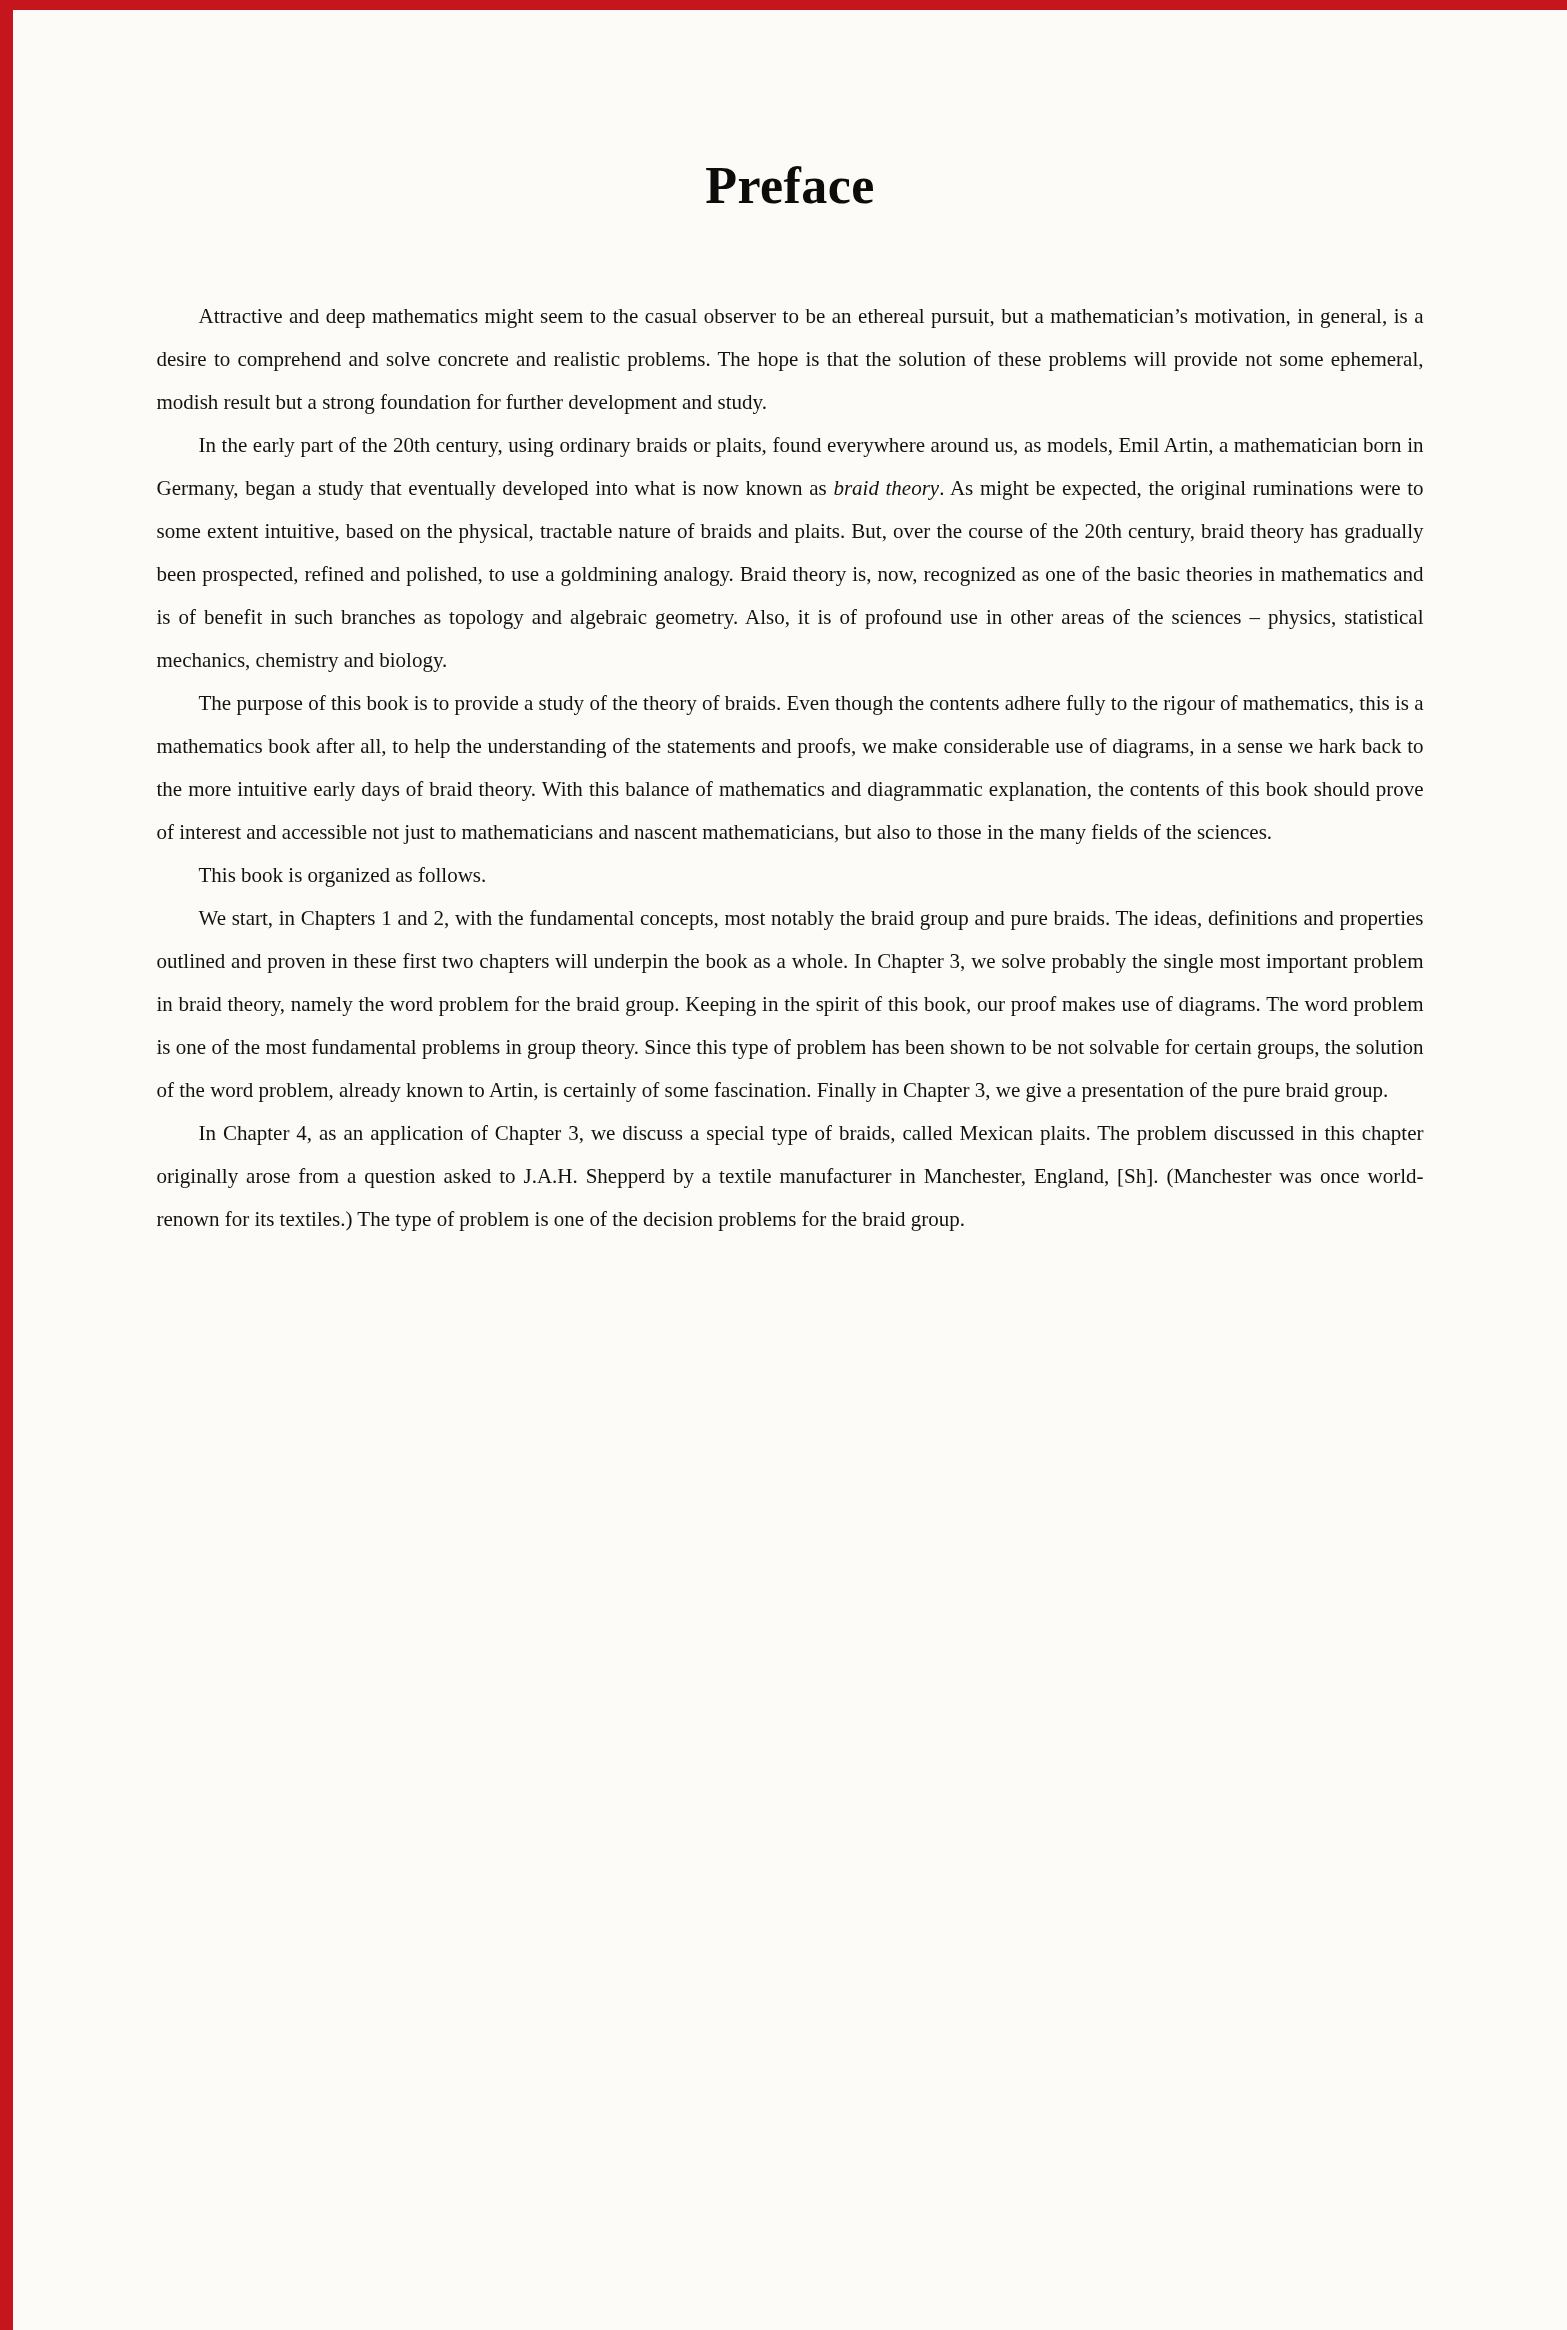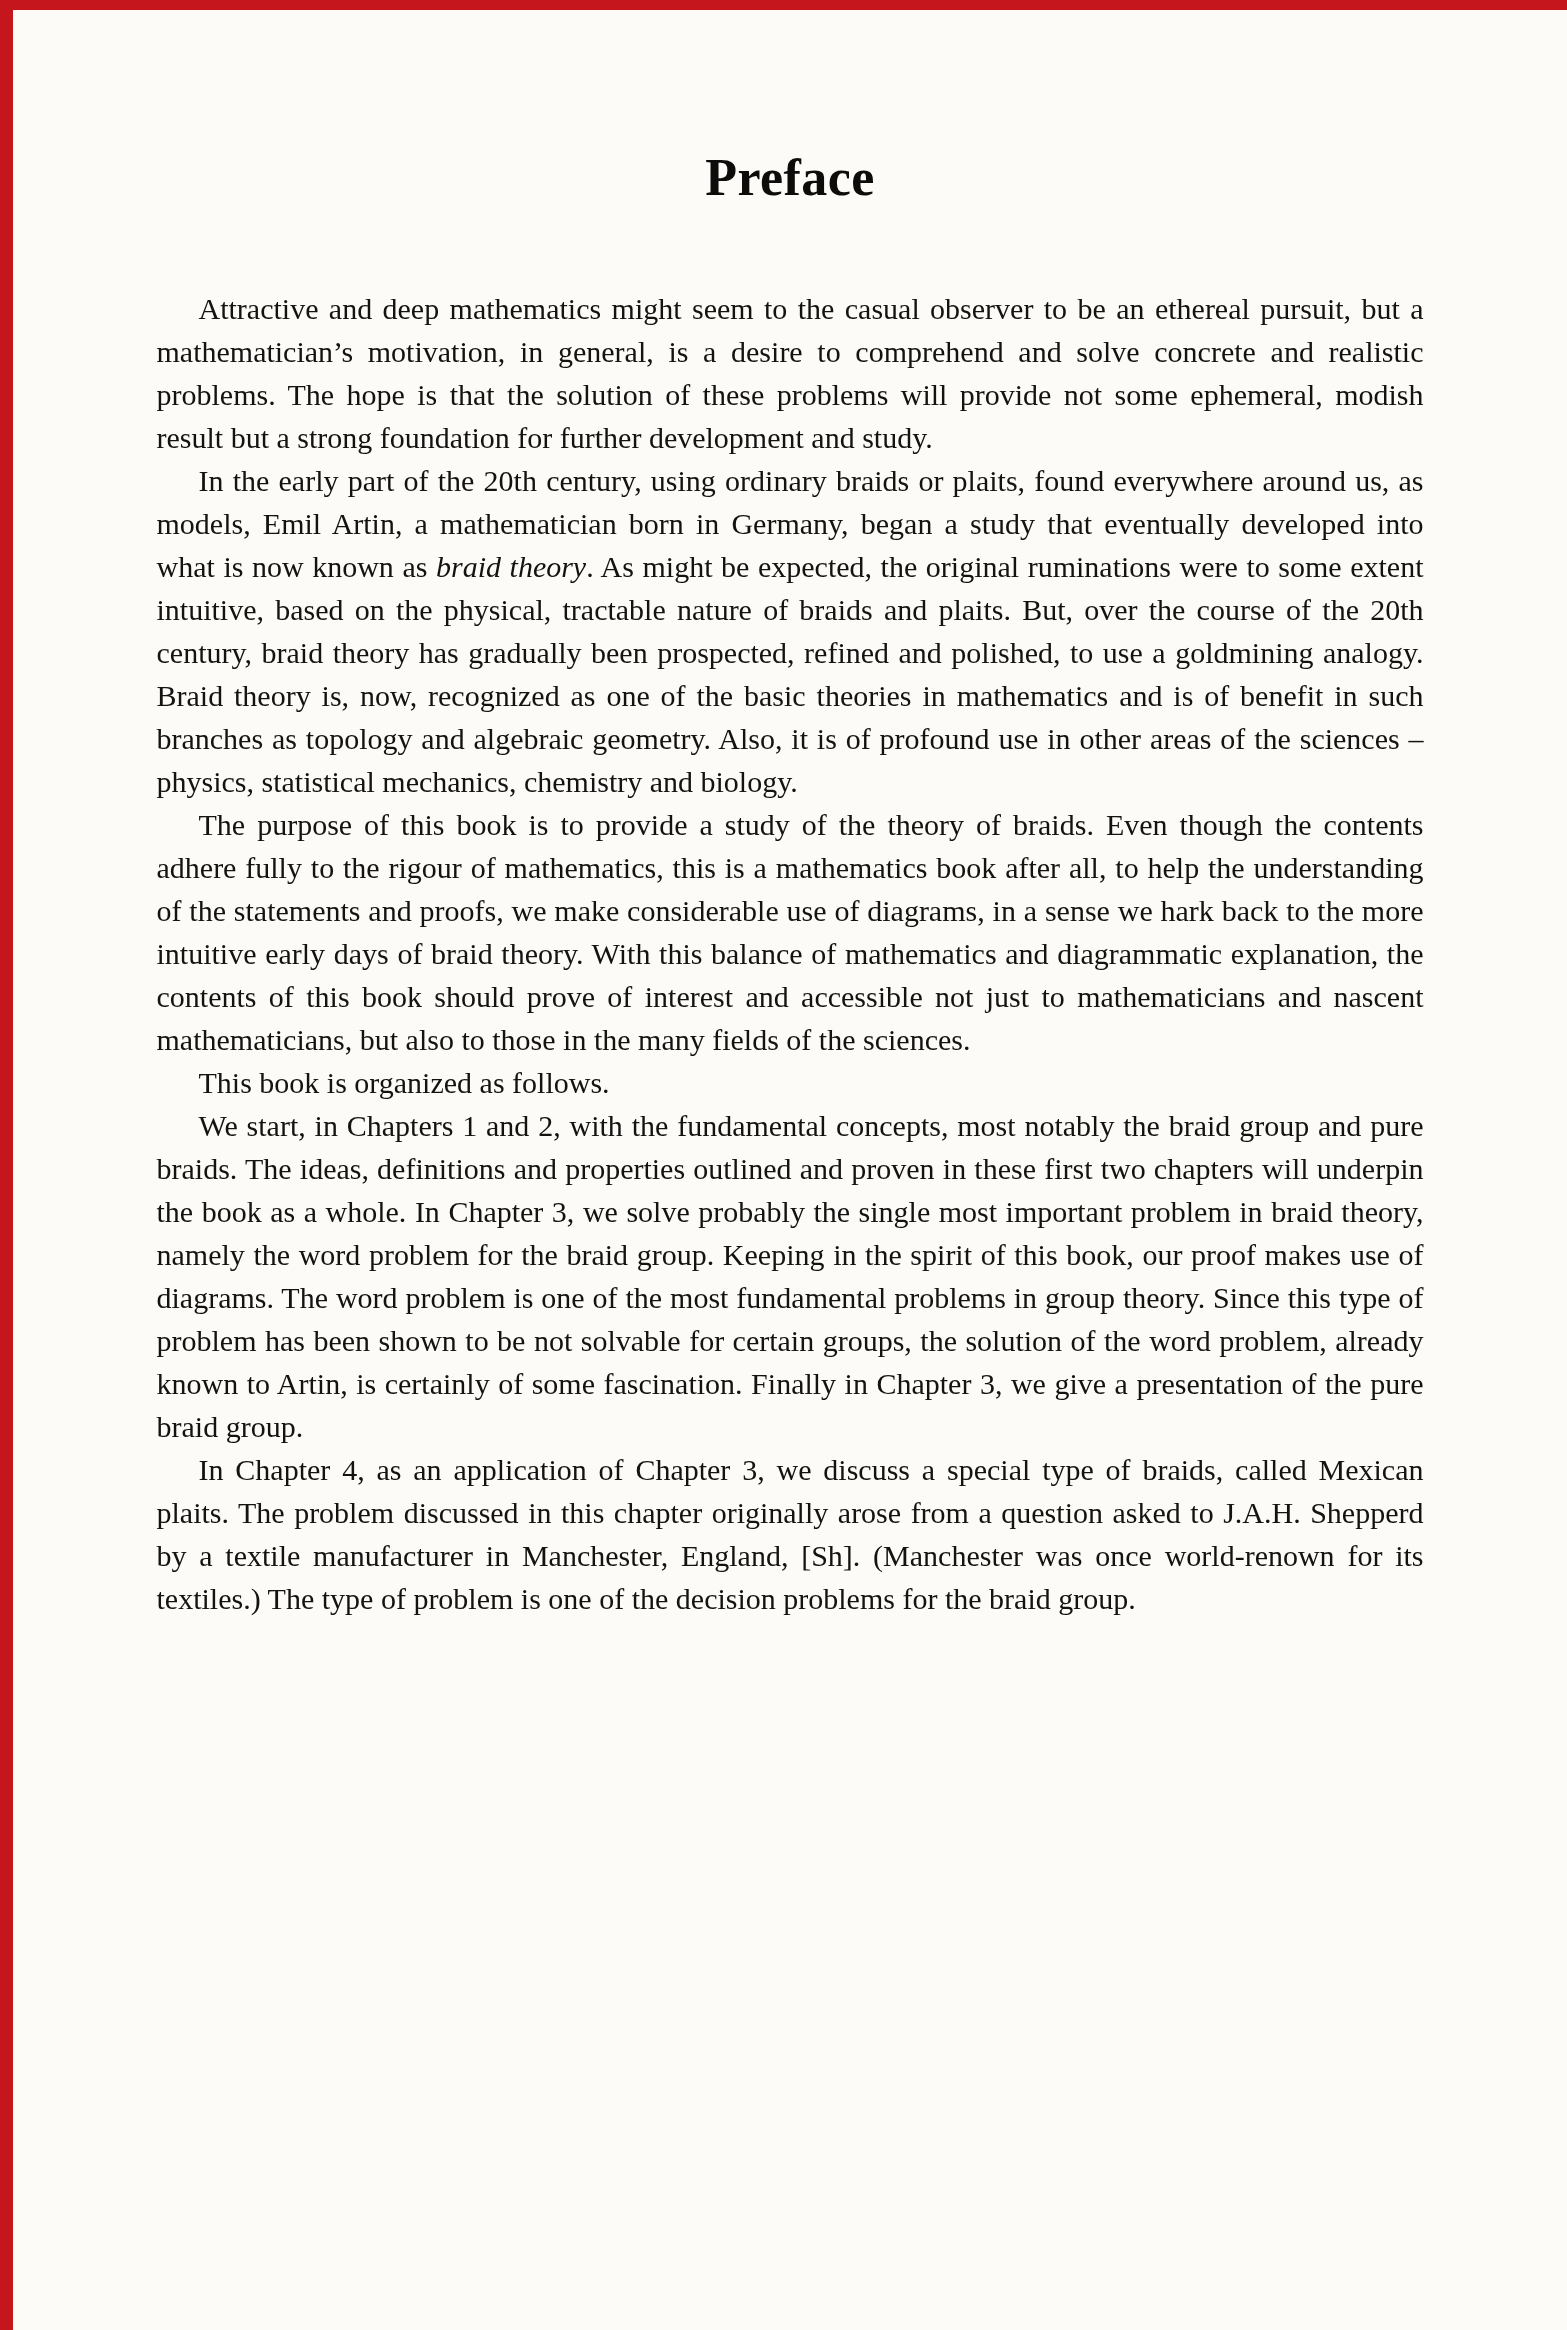--- a/index.html
+++ b/index.html
@@ -30,33 +30,33 @@
     width:13px;height:2330px;
     background:var(--edge-red);
   }
   .page{
     position:absolute;
     top:9.6px;left:13px;right:0;bottom:0;
     background:var(--paper);
     color:var(--ink);
   }
   .title{
-    margin:0;
+    margin:8px;
     padding-top:138px;
     padding-bottom:0;
     text-align:center;
     font-size:52px;
     font-weight:bold;
     letter-spacing:0.4px;
     color:#0d0c0b;
   }
   .body-block{
     margin:80px auto 8px auto;
     width:1267px;
-    font-size:30px;
+    font-size:21px;
     line-height:43px;
     text-align:justify;
     text-justify:inter-word;
   }
   .para{
     margin:0;
     text-indent:42px;
   }
   .para em{
     font-style:italic;

